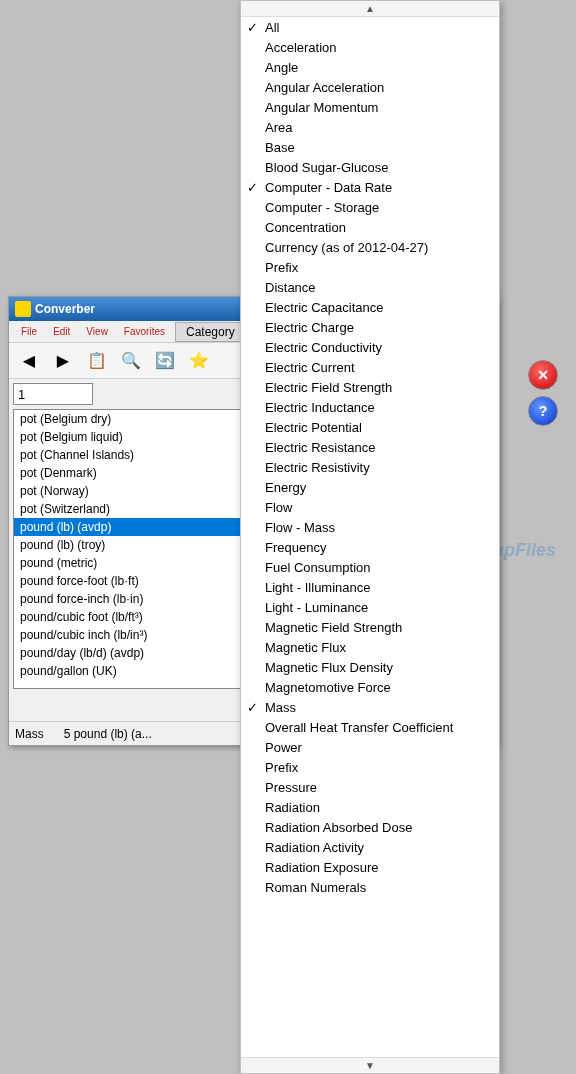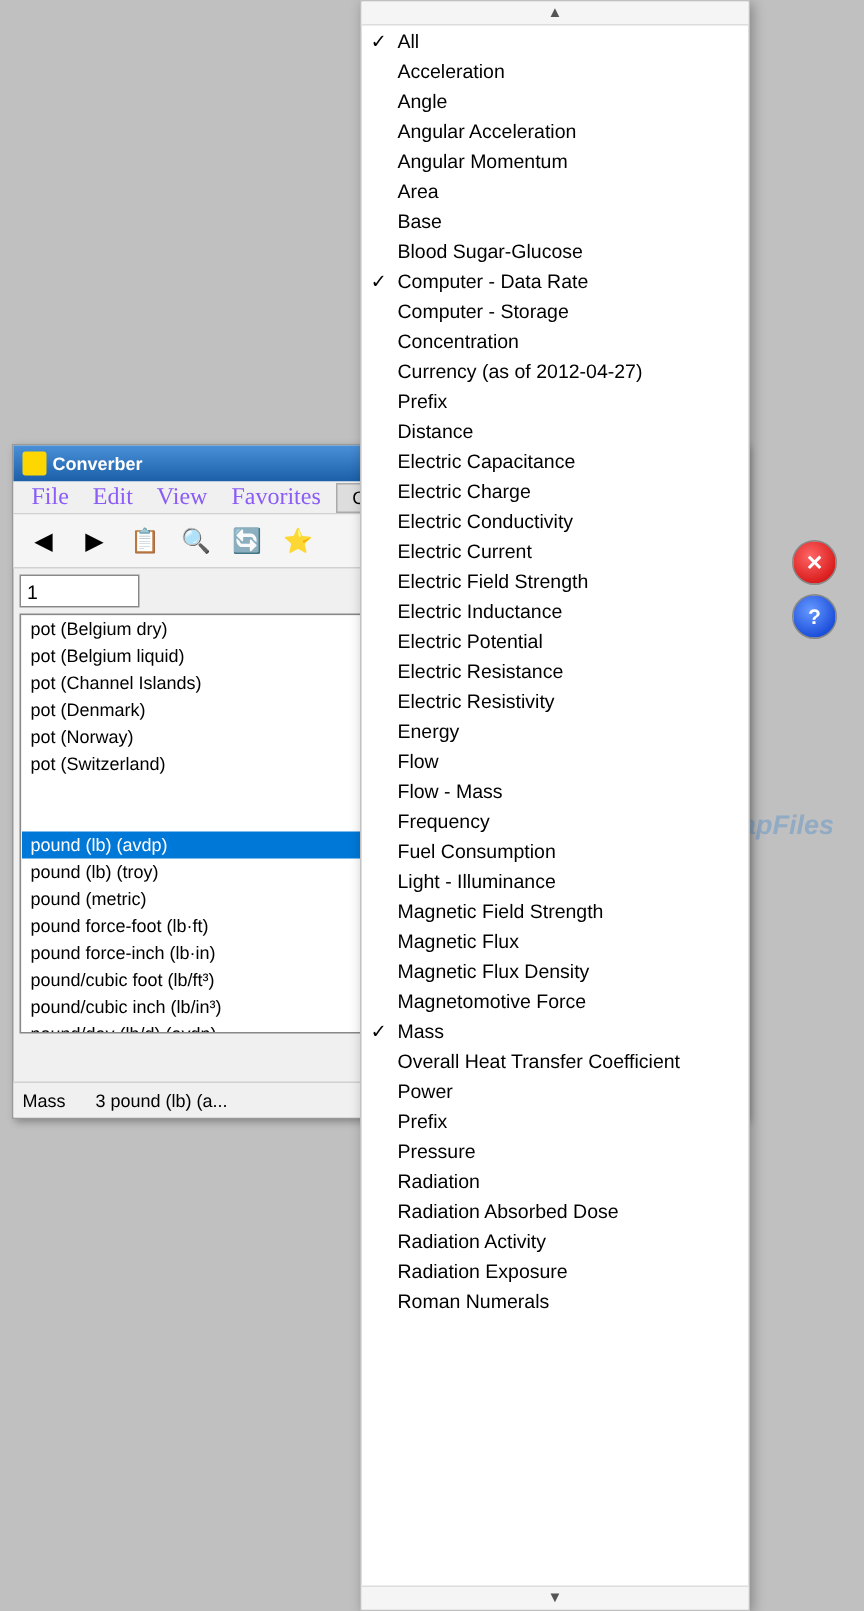--- a/index.html
+++ b/index.html
@@ -65,24 +65,23 @@
     .window-menubar {
       background: #f0f0f0;
       height: 22px;
       display: flex;
       align-items: center;
       padding: 0 4px;
       border-bottom: 1px solid #d0d0d0;
     }
     .menu-item {
       padding: 2px 8px;
-      font-size: 16px;
-      cursor: pointer;
-      color: #8b5cf6;
-      font-family: Liberation Serif, serif;
+      font-size: 10px;
+      cursor: pointer;
+      color: #b91c1c;
     }
 
     .category-btn {
       padding: 2px 10px;
       font-size: 12px;
       background: #ddd;
       border: 1px solid #aaa;
       cursor: pointer;
       margin-left: 2px;
     }
@@ -134,21 +133,21 @@
       border: 1px solid #888;
       background: white;
       overflow-y: auto;
       font-size: 12px;
     }
     .unit-list-item {
       padding: 2px 6px;
       cursor: pointer;
       white-space: nowrap;
     }
-    .unit-list-item.selected { background: #0078d7; color: white; margin-top: 36px; }
+    .unit-list-item.selected { background: #0078d7; color: white; }
 
     .status-bar {
       position: absolute;
       bottom: 0;
       left: 0;
       right: 0;
       height: 24px;
       background: #f0f0f0;
       border-top: 1px solid #d0d0d0;
       display: flex;
@@ -313,21 +312,21 @@
         <div class="unit-list-item">pound force-inch (lb·in)</div>
         <div class="unit-list-item">pound/cubic foot (lb/ft³)</div>
         <div class="unit-list-item">pound/cubic inch (lb/in³)</div>
         <div class="unit-list-item">pound/day (lb/d) (avdp)</div>
         <div class="unit-list-item">pound/gallon (UK)</div>
       </div>
   </div>
 
   <div class="status-bar">
     <span>Mass</span>
-    <span style="margin-left: 20px;">3 pound (lb) (a...</span>
+    <span style="margin-left: 20px;">5 pound (lb) (a...</span>
   </div>
 
   <div class="bg-scrollbar">
     <div class="bg-scrollbar-thumb"></div>
   </div>
 </div>
 
 <div style="position:absolute; right:18px; top:360px; display:flex; flex-direction:column; gap:6px;">
   <div class="right-btn red">✕</div>
   <div class="right-btn blue">?</div>
@@ -451,20 +450,24 @@
       <div class="dropdown-item">
         <span class="check-icon"></span>
         <span>Fuel Consumption</span>
       </div>
       <div class="dropdown-item">
         <span class="check-icon"></span>
         <span>Light - Illuminance</span>
       </div>
       <div class="dropdown-item">
         <span class="check-icon"></span>
+        <span>Light - Luminance</span>
+      </div>
+      <div class="dropdown-item">
+        <span class="check-icon"></span>
         <span>Magnetic Field Strength</span>
       </div>
       <div class="dropdown-item">
         <span class="check-icon"></span>
         <span>Magnetic Flux</span>
       </div>
       <div class="dropdown-item">
         <span class="check-icon"></span>
         <span>Magnetic Flux Density</span>
       </div>

